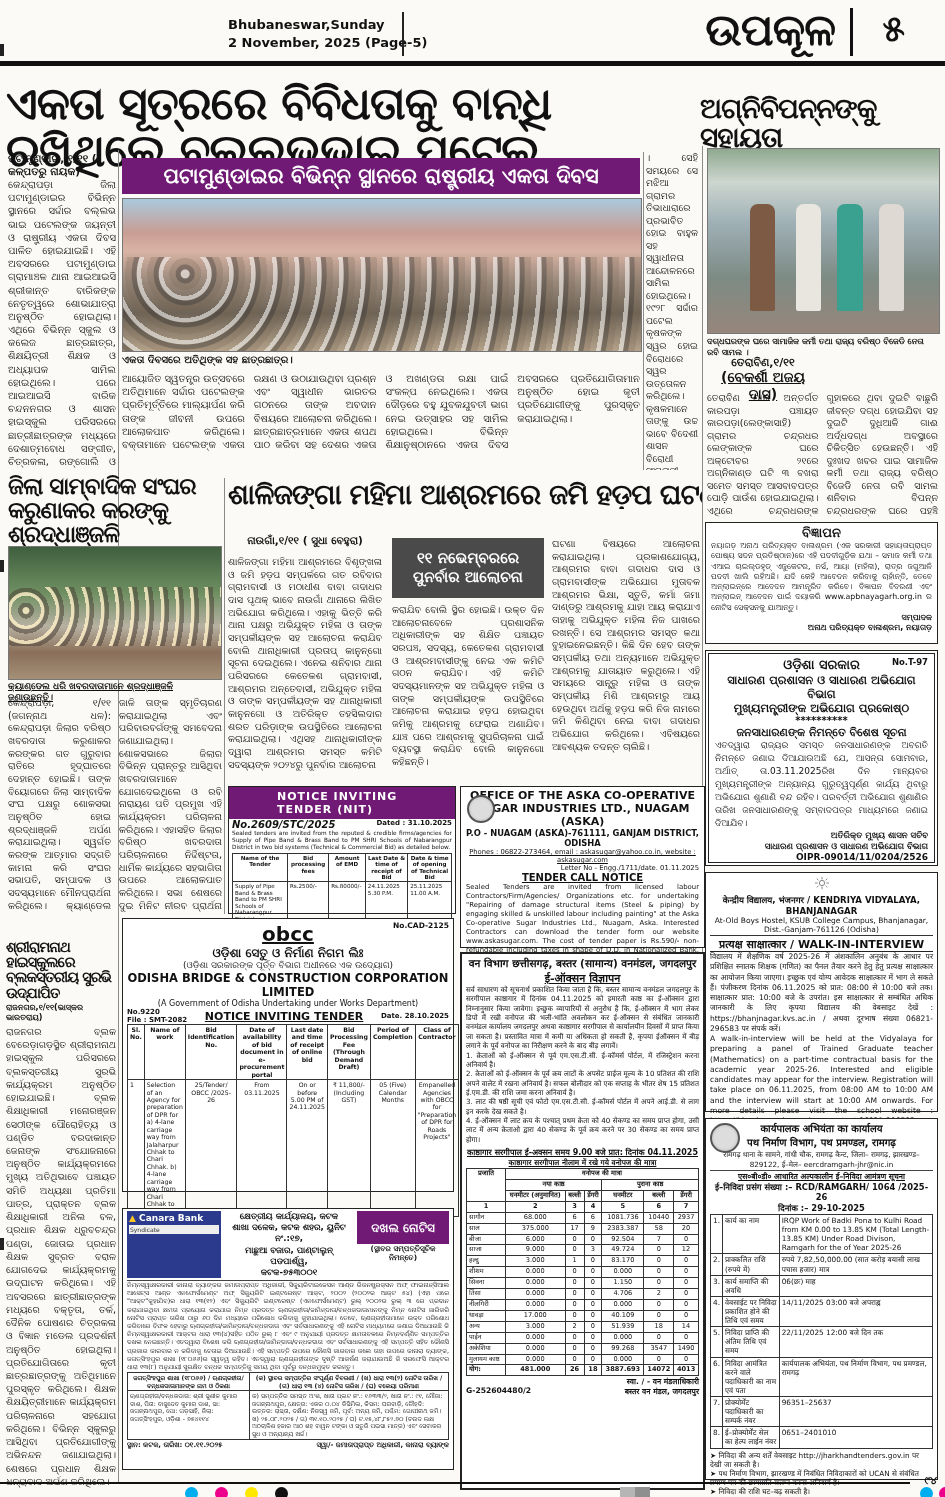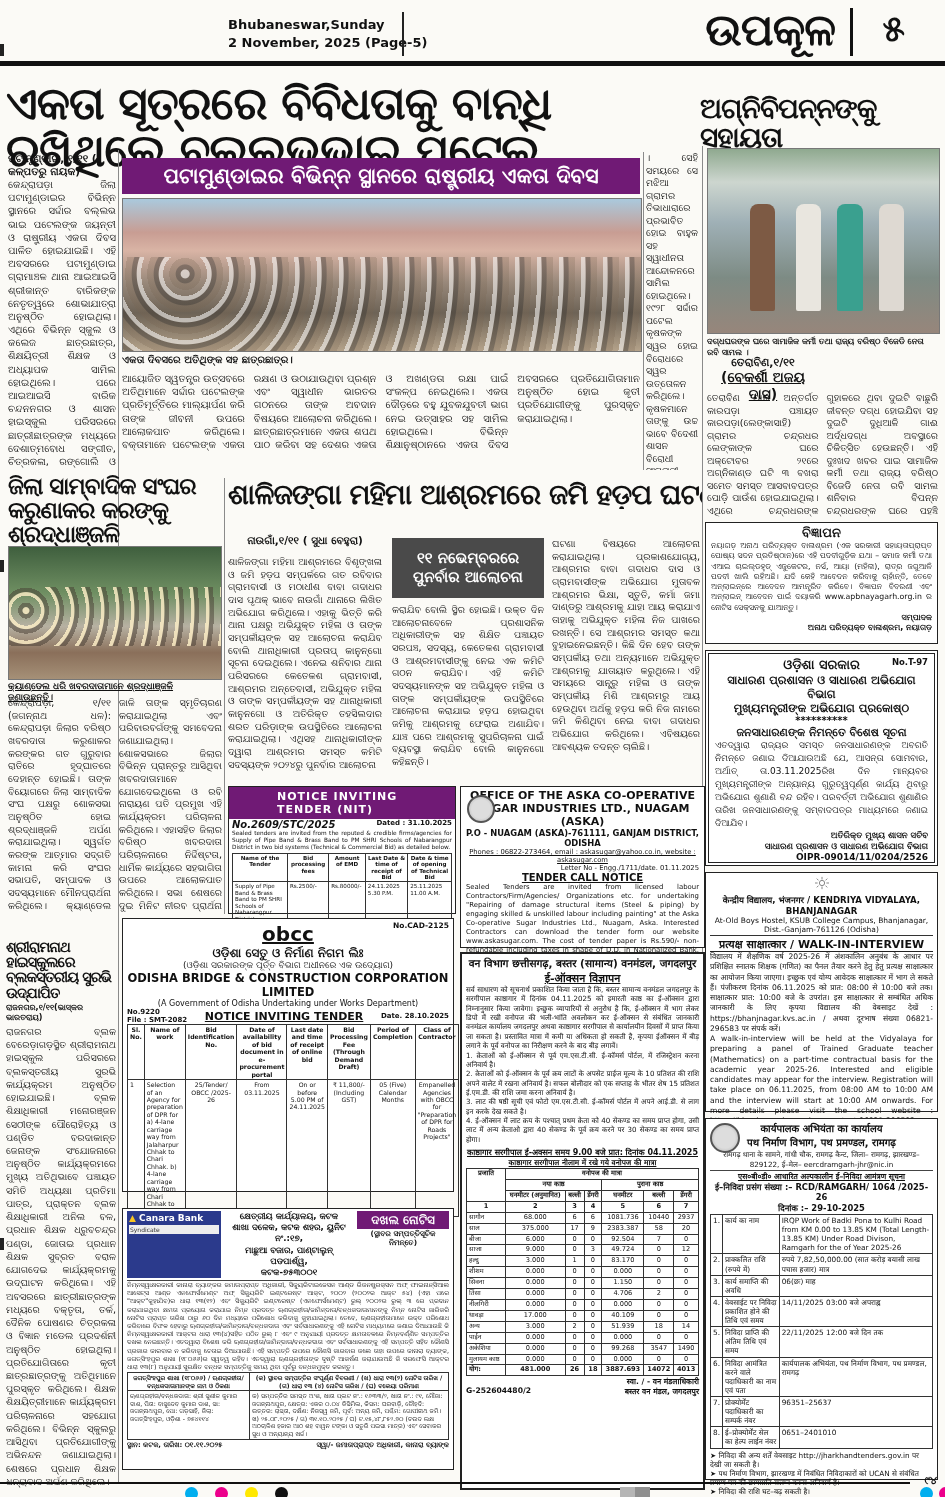--- a/index.html
+++ b/index.html
@@ -305,21 +305,21 @@
         <div class="b" style="font-size:9px;"><span style="color:#f8c522;">▲</span> <span>Canara Bank</span></div>
         <div style="font-size:6px;background:#eee;color:#333;margin-top:2px;padding:1px;">Syndicate</div>
       </div>
       <div class="c b" style="font-size:8.6px;line-height:1.3;flex:1;padding:0 4px;">
         <div>କ୍ଷେତ୍ରୀୟ କାର୍ଯ୍ୟାଳୟ, କଟକ</div>
         <div>ଶାଖା ଦଳେକ, କଟକ ଶହର, ୟୁନିଟ ନଂ.:୧୭,</div>
         <div>ମାଛୁଆ ବଜାର, ପାଣ୍ଟାଲୁନ୍ ପଡପାର୍ଶ୍ୱ,</div>
         <div>କଟକ-୭୫୩୦୦୧</div>
       </div>
       <div style="width:92px;">
-        <div class="banner b" style="height:18px;font-size:12px;">
+        <div class="banner b" style="height:33px;font-size:12px;">
             <span>ଦଖଲ ନୋଟିସ</span>
           </div>
         <div class="c b" style="font-size:7.4px;">(ସ୍ଥାବର ସମ୍ପତ୍ତିସୂଚିକ ନିମନ୍ତେ)</div>
       </div>
     </div>
     <div class="j" style="font-size:6.4px;line-height:1.28;">ନିମ୍ନସ୍ୱାକ୍ଷରକାରୀ କାନାରା ବ୍ୟାଙ୍କର ଜମାତାପ୍ରାପ୍ତ ଅଧିକାରୀ, ସିକ୍ୟୁରିଟାଇଜେସନ ଆଣ୍ଡ ରିକନଷ୍ଟ୍ରକ୍ସନ ଅଫ୍ ଫାଇନାନ୍ସିଆଲ ଆସେଟ୍ସ ଆଣ୍ଡ ଏନଫୋର୍ସମେଣ୍ଟ ଅଫ୍ ସିକ୍ୟୁରିଟି ଇଣ୍ଟରେଷ୍ଟ ଆକ୍ଟ, ୨୦୦୨ (୨୦୦୨ର ଆକ୍ଟ ୫୪) (ଏହା ପରେ "ଆକ୍ଟ"କୁହାଯିବ)ର ଧାରା ୧୩(୧୨) ଏବଂ ସିକ୍ୟୁରିଟି ଇଣ୍ଟରେଷ୍ଟ (ଏନଫୋର୍ସମେଣ୍ଟ) ରୁଲ୍ ୨୦୦୨ର ରୁଲ୍ ୩ ରେ ପ୍ରଦାନ କରାଯାଇଥିବା କ୍ଷମତା ପ୍ରୟୋଗ କରାଯାଇ ନିମ୍ନ ପ୍ରଦତ୍ତ ଋଣଗ୍ରହୀତା/ଜାମିନ୍‌ଦାତା/ବନ୍ଧକଦାତାମାନଙ୍କୁ ନିମ୍ନ ନୋଟିସ ଜାରିକରି ନୋଟିସ ପ୍ରାପ୍ତ ତାରିଖ ଠାରୁ ୬୦ ଦିନ ମଧ୍ୟରେ ପରିଶୋଧ କରିବାକୁ କୁହାଯାଇଥିଲା। ତେବେ, ଋଣଗ୍ରହୀତାମାନେ ଉକ୍ତ ପରିଶୋଧ କରିବାରେ ବିଫଳ ହେବାରୁ ଋଣଗ୍ରହୀତା/ଜାମିନ୍‌ଦାତା/ବନ୍ଧକଦାତା ଏବଂ ସର୍ବସାଧାରଣଙ୍କୁ ଏହି ନୋଟିସ ମାଧ୍ୟମରେ ଜଣାଇ ଦିଆଯାଉଛି କି ନିମ୍ନସ୍ୱାକ୍ଷରକାରୀ ଆକ୍ଟର ଧାରା ୧୩(୪)ସହିତ ପଠିତ ରୁଲ୍ ୮ ଏବଂ ୯ ଅନୁଯାୟୀ ପ୍ରଦତ୍ତ କ୍ଷମତାବଳରେ ନିମ୍ନବର୍ଣ୍ଣିତ ସମ୍ପତ୍ତିର ଦଖଲ ନେଇଛନ୍ତି। ଏତଦ୍ୱାରା ବିଶେଷ କରି ଋଣଗ୍ରହୀତା/ଜାମିନ୍‌ଦାତା/ବନ୍ଧକଦାତା ଏବଂ ସର୍ବସାଧାରଣଙ୍କୁ ଏହି ସମ୍ପତ୍ତି ସହିତ କୌଣସି ପ୍ରକାର କାରବାର ନ କରିବାକୁ ଚେତାଇ ଦିଆଯାଉଛି। ଏହି ସମ୍ପତ୍ତି ଉପରେ କୌଣସି କାରବାର କଲେ ତାହା ଉପରେ କାନାରା ବ୍ୟାଙ୍କ, ଜଗତ୍‌ସିଂହପୁର ଶାଖା (୧୮୦୬୬)ର ସ୍ୱତ୍ୱ ରହିବ। ଏତଦ୍ୱାରା ଋଣଗ୍ରହୀତାଙ୍କ ଦୃଷ୍ଟି ଆକର୍ଷଣ କରାଯାଉଅଛି କି ସରଫେସି ଆକ୍ଟର ଧାରା ୧୩(୮) ଅନୁଯାୟୀ ସୁରକ୍ଷିତ ବନ୍ଧକ ସମ୍ପତ୍ତିକୁ ସମୟ ଥିବା ପୂର୍ବରୁ ବନ୍ଧକମୁକ୍ତ କରନ୍ତୁ।</div>
     <table class="grid" style="font-size:6.2px;line-height:1.22;margin-top:1px;">
       <tbody>
           <tr>
         <th style="width:38%;">ଜଗତ୍‌ସିଂହପୁର ଶାଖା (୧୮୦୬୬) / ଋଣଗ୍ରହୀତା/ବନ୍ଧକଦାତାମାନଙ୍କ ନାମ ଓ ଠିକଣା</th>

